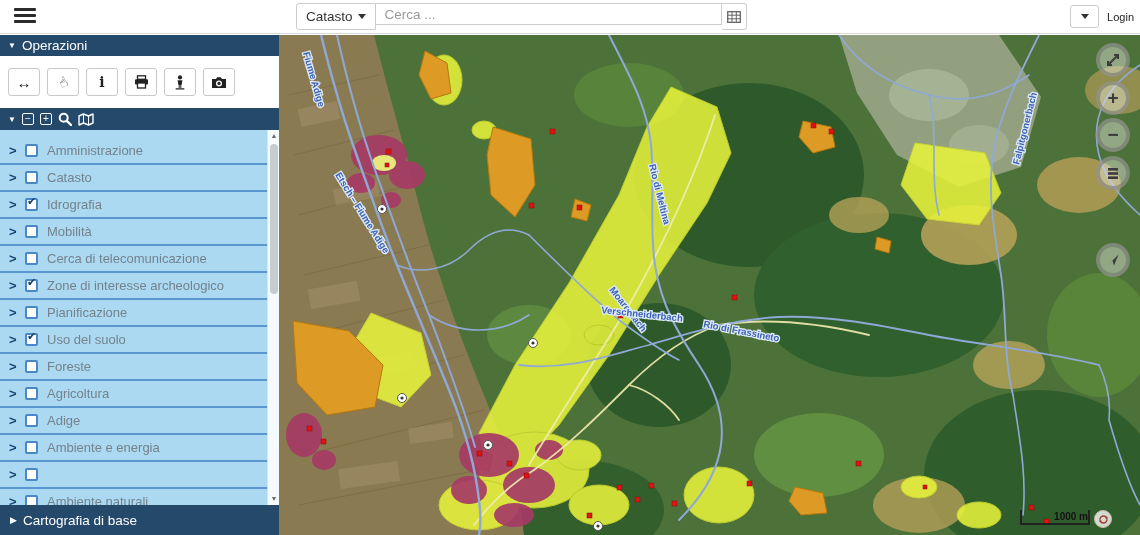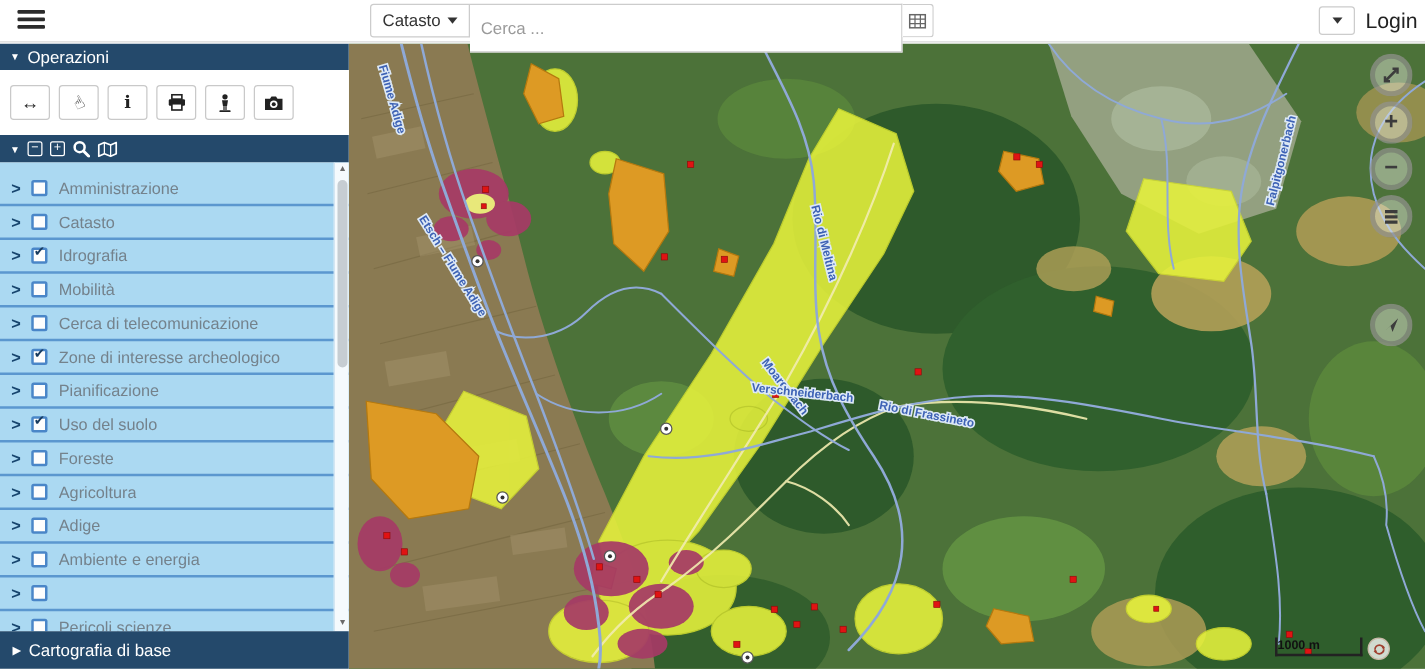--- a/index.html
+++ b/index.html
@@ -13,33 +13,33 @@
     cursor:pointer; }
   .hamburger i { display:block; height:3px; background:#2b2b2b; border-radius:1px;
     margin-bottom:3px; }
   .searchgroup { position:absolute; left:296px; top:3px; width:451px; height:27px;
     display:flex; }
   .cat-btn { height:27px; padding:0 9px; background:#fff; border:1px solid #ccc;
     border-radius:3px 0 0 3px; font-size:13.5px; color:#333; display:flex;
     align-items:center; gap:5px; cursor:pointer; white-space:nowrap; }
   .caret { width:0; height:0; border-left:4px solid transparent;
     border-right:4px solid transparent; border-top:5px solid #333; display:inline-block; }
-  .search-input { flex:1; height:39px; border:1px solid #ccc; border-left:none;
+  .search-input { flex:1; height:22px; border:1px solid #ccc; border-left:none;
     font-size:13.5px; color:#444; padding:0 9px; outline:none;
     font-family:"Liberation Sans","DejaVu Sans",sans-serif; }
   .search-input::placeholder { color:#9a9a9a; }
   .grid-btn { width:25px; height:27px; background:#fff; border:1px solid #ccc;
     border-left:none; border-radius:0 3px 3px 0; display:flex; align-items:center;
     justify-content:center; cursor:pointer; }
   .login-wrap { position:absolute; right:6px; top:5px; display:flex;
     align-items:center; gap:8px; }
   .login-dd { width:29px; height:23px; background:#fff; border:1px solid #ccc;
     border-radius:3px; display:flex; align-items:center; justify-content:center;
     cursor:pointer; }
-  .login-lbl { font-size:17px; color:#222; cursor:pointer; }
+  .login-lbl { font-size:11px; color:#222; cursor:pointer; }
 
   
   .sidepanel { position:absolute; left:0; top:35px; width:279px; height:500px;
     background:#fff; z-index:20; }
   .sec-header { background:#24496b; color:#fff; font-size:13.5px; height:22px;
     display:flex; align-items:center; padding:0 8px; cursor:pointer; }
   .sec-header .tri { font-size:8px; margin-right:6px; }
   .op-header { height:21px; }
   .toolrow { height:52px; background:#fff; display:flex; align-items:center;
     padding-left:8px; gap:7px; }
@@ -87,21 +87,21 @@
     stroke:#dde9f6; stroke-width:2.6px; paint-order:stroke;
     font-family:"Liberation Sans","DejaVu Sans",sans-serif; }
   .mapctl { position:absolute; right:10px; width:34px; height:34px;
     border-radius:50%; background:rgba(242,242,235,.42);
     border:4px solid rgba(105,105,105,.5); display:flex; align-items:center;
     justify-content:center; color:#3c3c3c; cursor:pointer; font-size:19px;
     font-weight:bold; }
   .mapctl svg { display:block; }
   .scaleline { position:absolute; right:50px; bottom:10px; width:70px; height:15px;
     border-left:2px solid #222; border-right:2px solid #222;
-    border-bottom:2px solid #222; text-align:left; font-size:10px;
+    border-bottom:2px solid #222; text-align:right; font-size:10px;
     font-weight:bold; color:#111; line-height:13px; }
   .attrib { position:absolute; right:28px; bottom:7px; width:18px; height:18px;
     border-radius:50%; background:rgba(255,255,255,.78);
     border:1px solid #c9b9a8; display:flex; align-items:center;
     justify-content:center; cursor:pointer; }
 </style>
 </head>
 <body>
 
 <div class="topbar">
@@ -257,21 +257,21 @@
           <span class="cbx"></span>
           <span class="lbl">Ambiente e energia</span>
         </div>
         <div class="layer-row">
           <span class="chev">&gt;</span>
           <span class="cbx"></span>
         </div>
         <div class="layer-row">
           <span class="chev">&gt;</span>
           <span class="cbx"></span>
-          <span class="lbl">Pericoli scienze</span>
+          <span class="lbl">Ambiente naturali</span>
         </div>
       </div>
     <div class="sbar">
       <div class="arr up">▲</div>
       <div class="thumb"></div>
       <div class="arr dn">▼</div>
     </div>
   </div>
 
   <div class="base-header">

